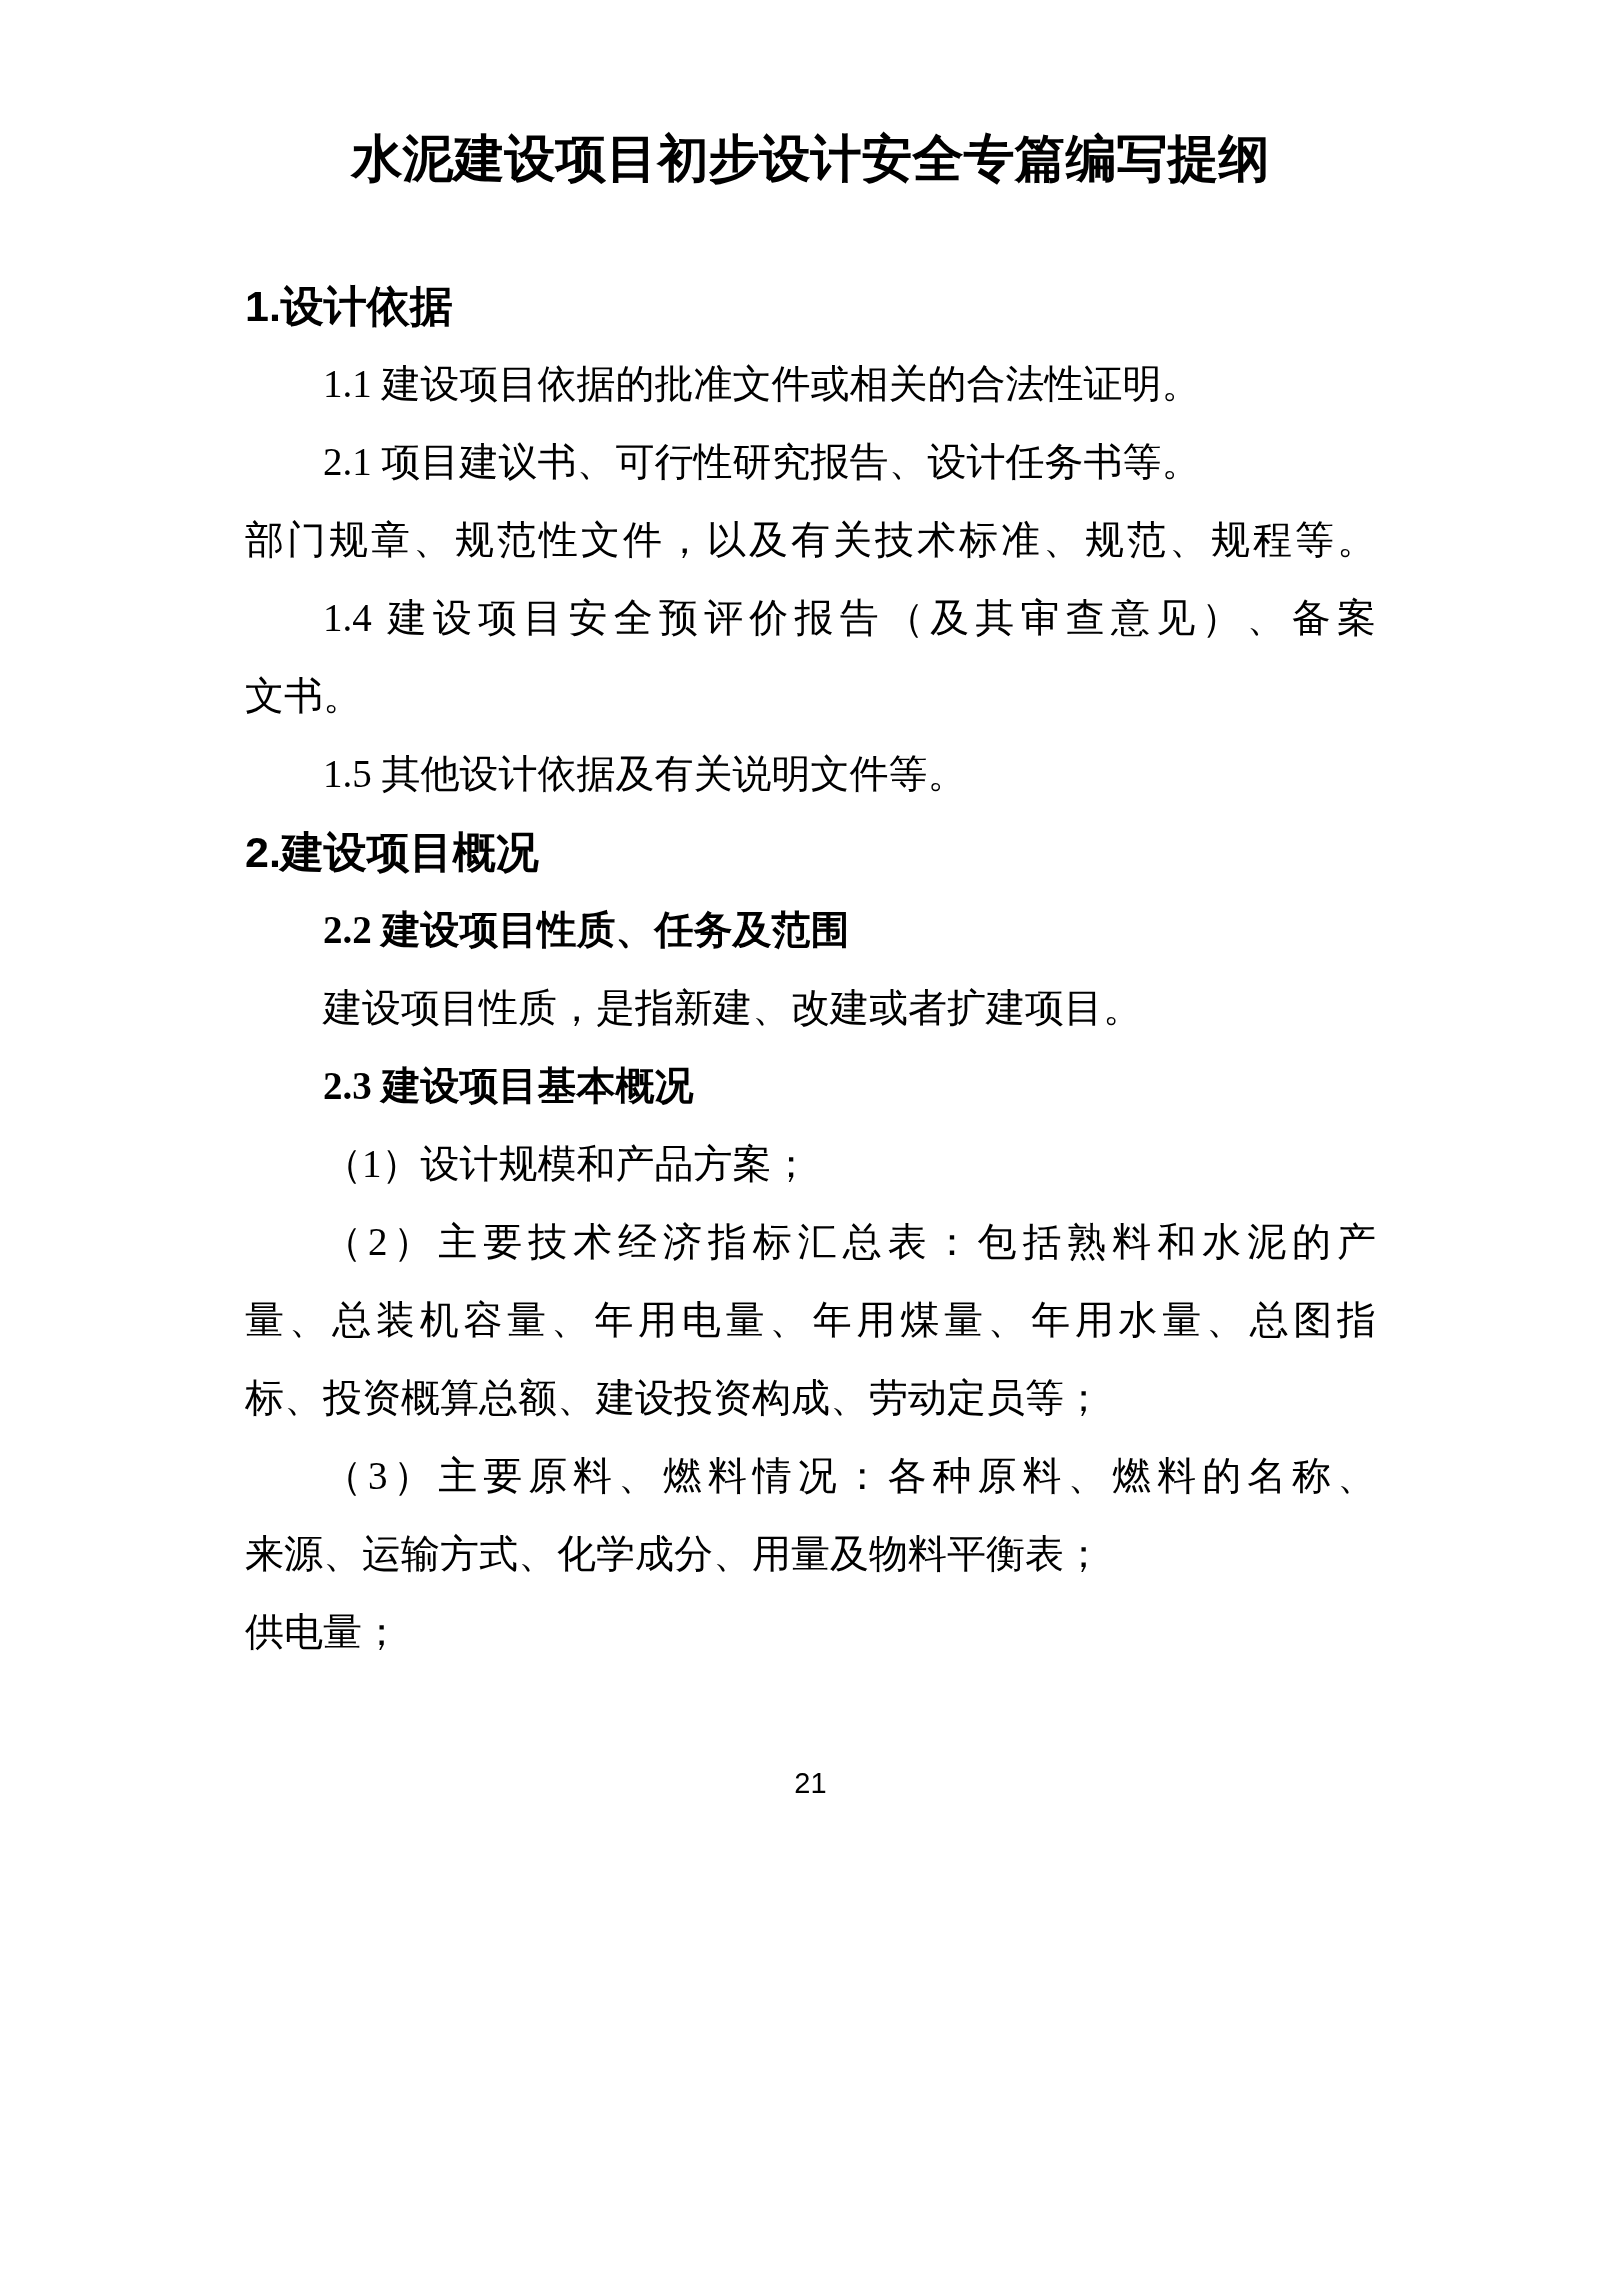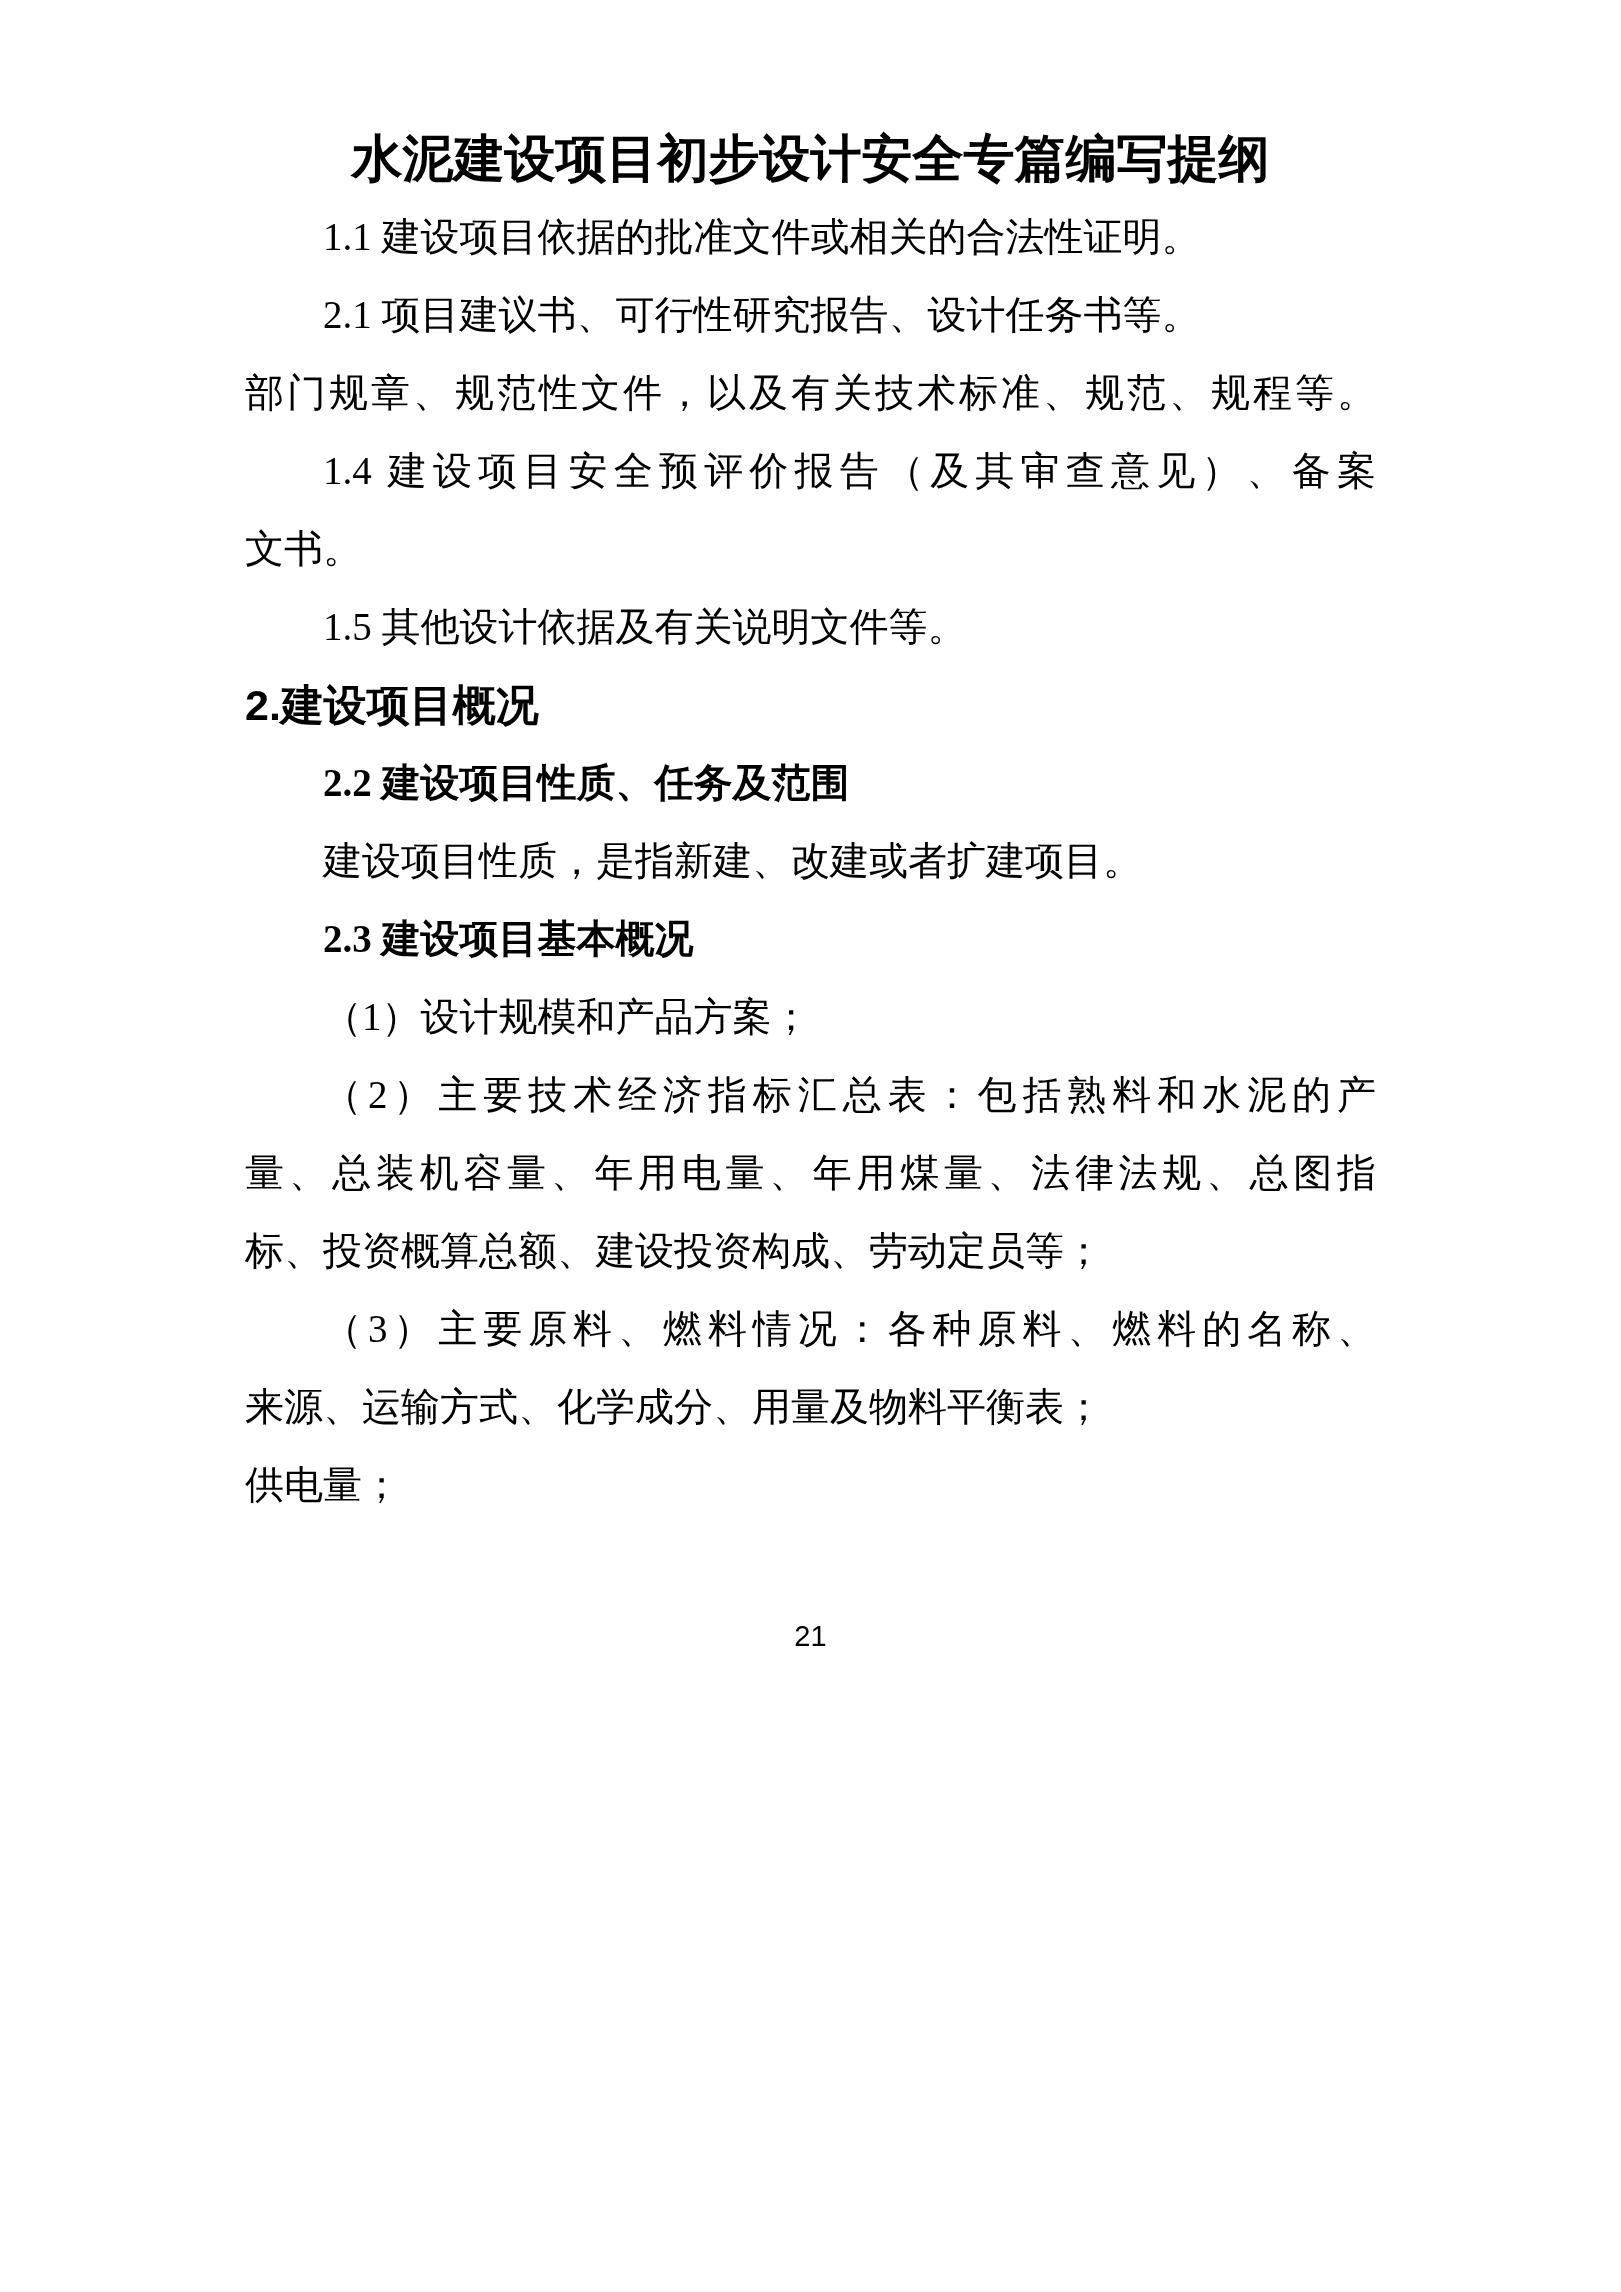--- a/index.html
+++ b/index.html
@@ -58,33 +58,34 @@
     font-family: Liberation Sans, sans-serif;
   }
 </style>
 </head>
 <body>
 
 <div class="page-content">
   <div class="doc-title">水泥建设项目初步设计安全专篇编写提纲</div>
 
   <div class="lines" id="lines-container">
+      <div class="line h1 first">1.设计依据</div>
       <div class="line body indent">1.1 建设项目依据的批准文件或相关的合法性证明。</div>
       <div class="line body indent">2.1 项目建议书、可行性研究报告、设计任务书等。</div>
       <div class="line body j">部门规章、规范性文件，以及有关技术标准、规范、规程等。</div>
       <div class="line body indent j">1.4 建设项目安全预评价报告（及其审查意见）、备案</div>
       <div class="line body">文书。</div>
       <div class="line body indent">1.5 其他设计依据及有关说明文件等。</div>
       <div class="line h1">2.建设项目概况</div>
       <div class="line h2 indent">2.2 建设项目性质、任务及范围</div>
       <div class="line body indent">建设项目性质，是指新建、改建或者扩建项目。</div>
       <div class="line h2 indent">2.3 建设项目基本概况</div>
       <div class="line body indent">（1）设计规模和产品方案；</div>
       <div class="line body indent j">（2）主要技术经济指标汇总表：包括熟料和水泥的产</div>
-      <div class="line body j">量、总装机容量、年用电量、年用煤量、法律法规、总图指</div>
+      <div class="line body j">量、总装机容量、年用电量、年用煤量、年用水量、总图指</div>
       <div class="line body">标、投资概算总额、建设投资构成、劳动定员等；</div>
       <div class="line body indent j">（3）主要原料、燃料情况：各种原料、燃料的名称、</div>
       <div class="line body">来源、运输方式、化学成分、用量及物料平衡表；</div>
       <div class="line body">供电量；</div>
     </div>
 
   <div class="page-footer">21</div>
 </div>
 
 

